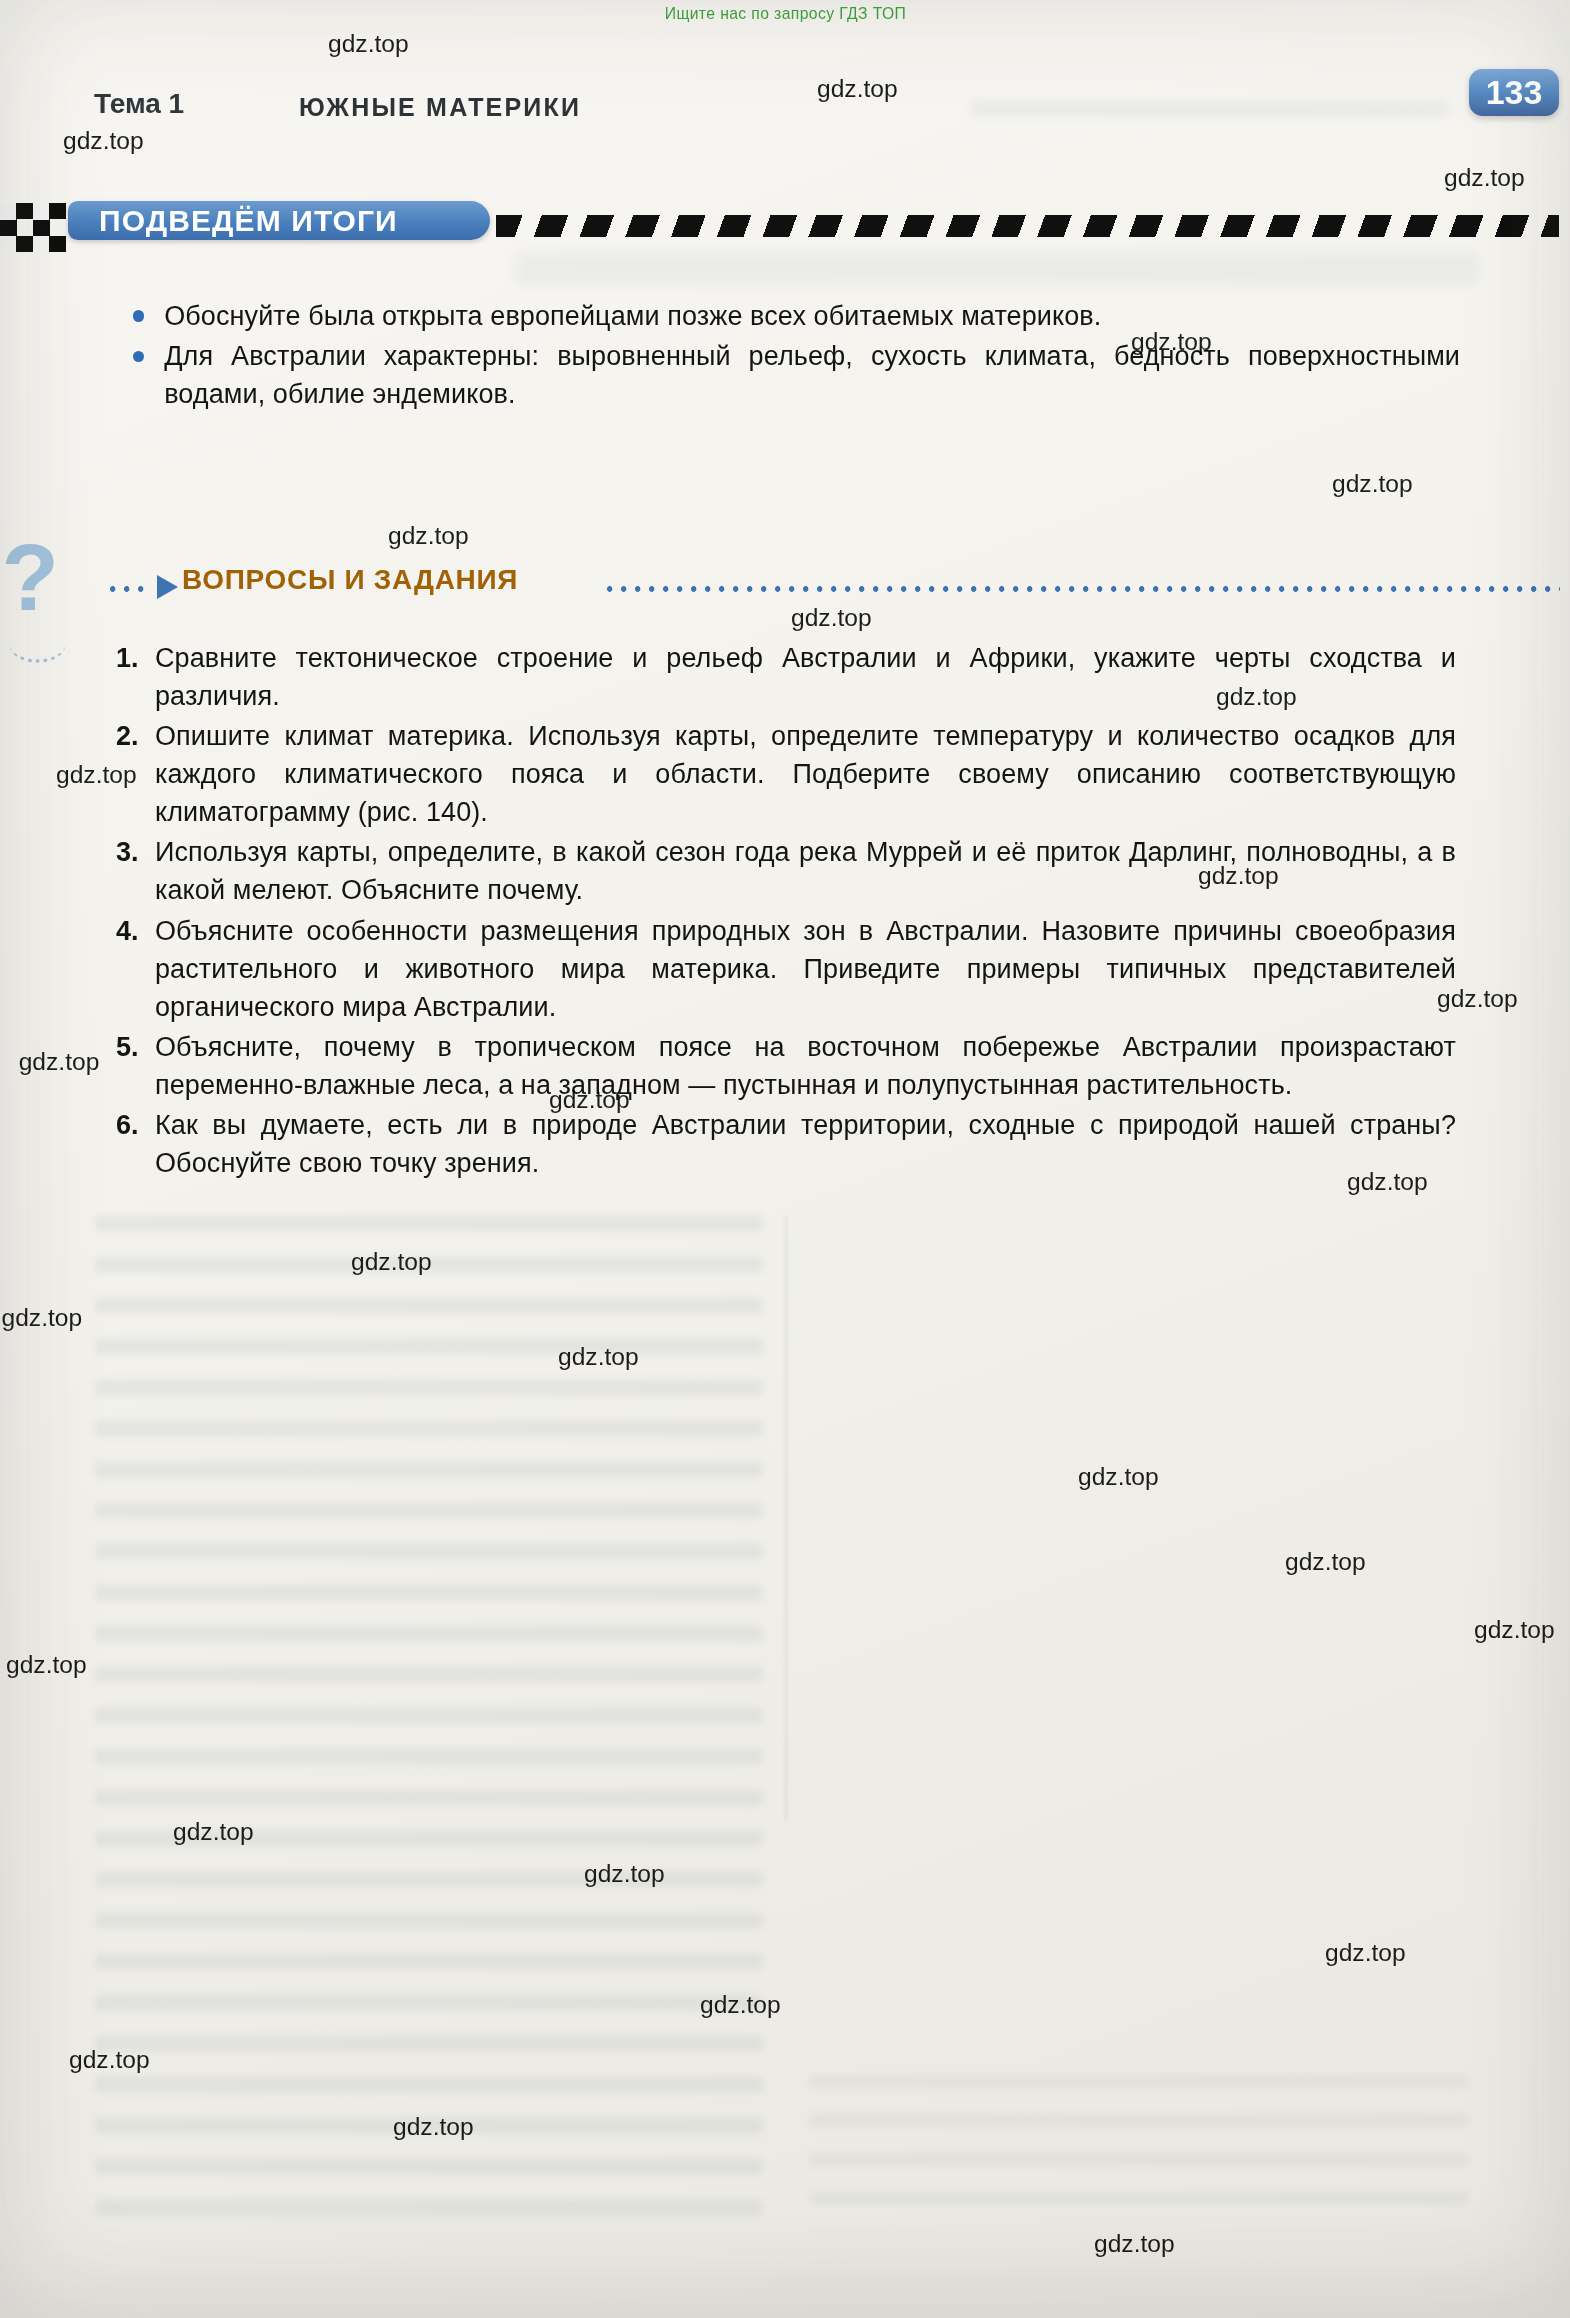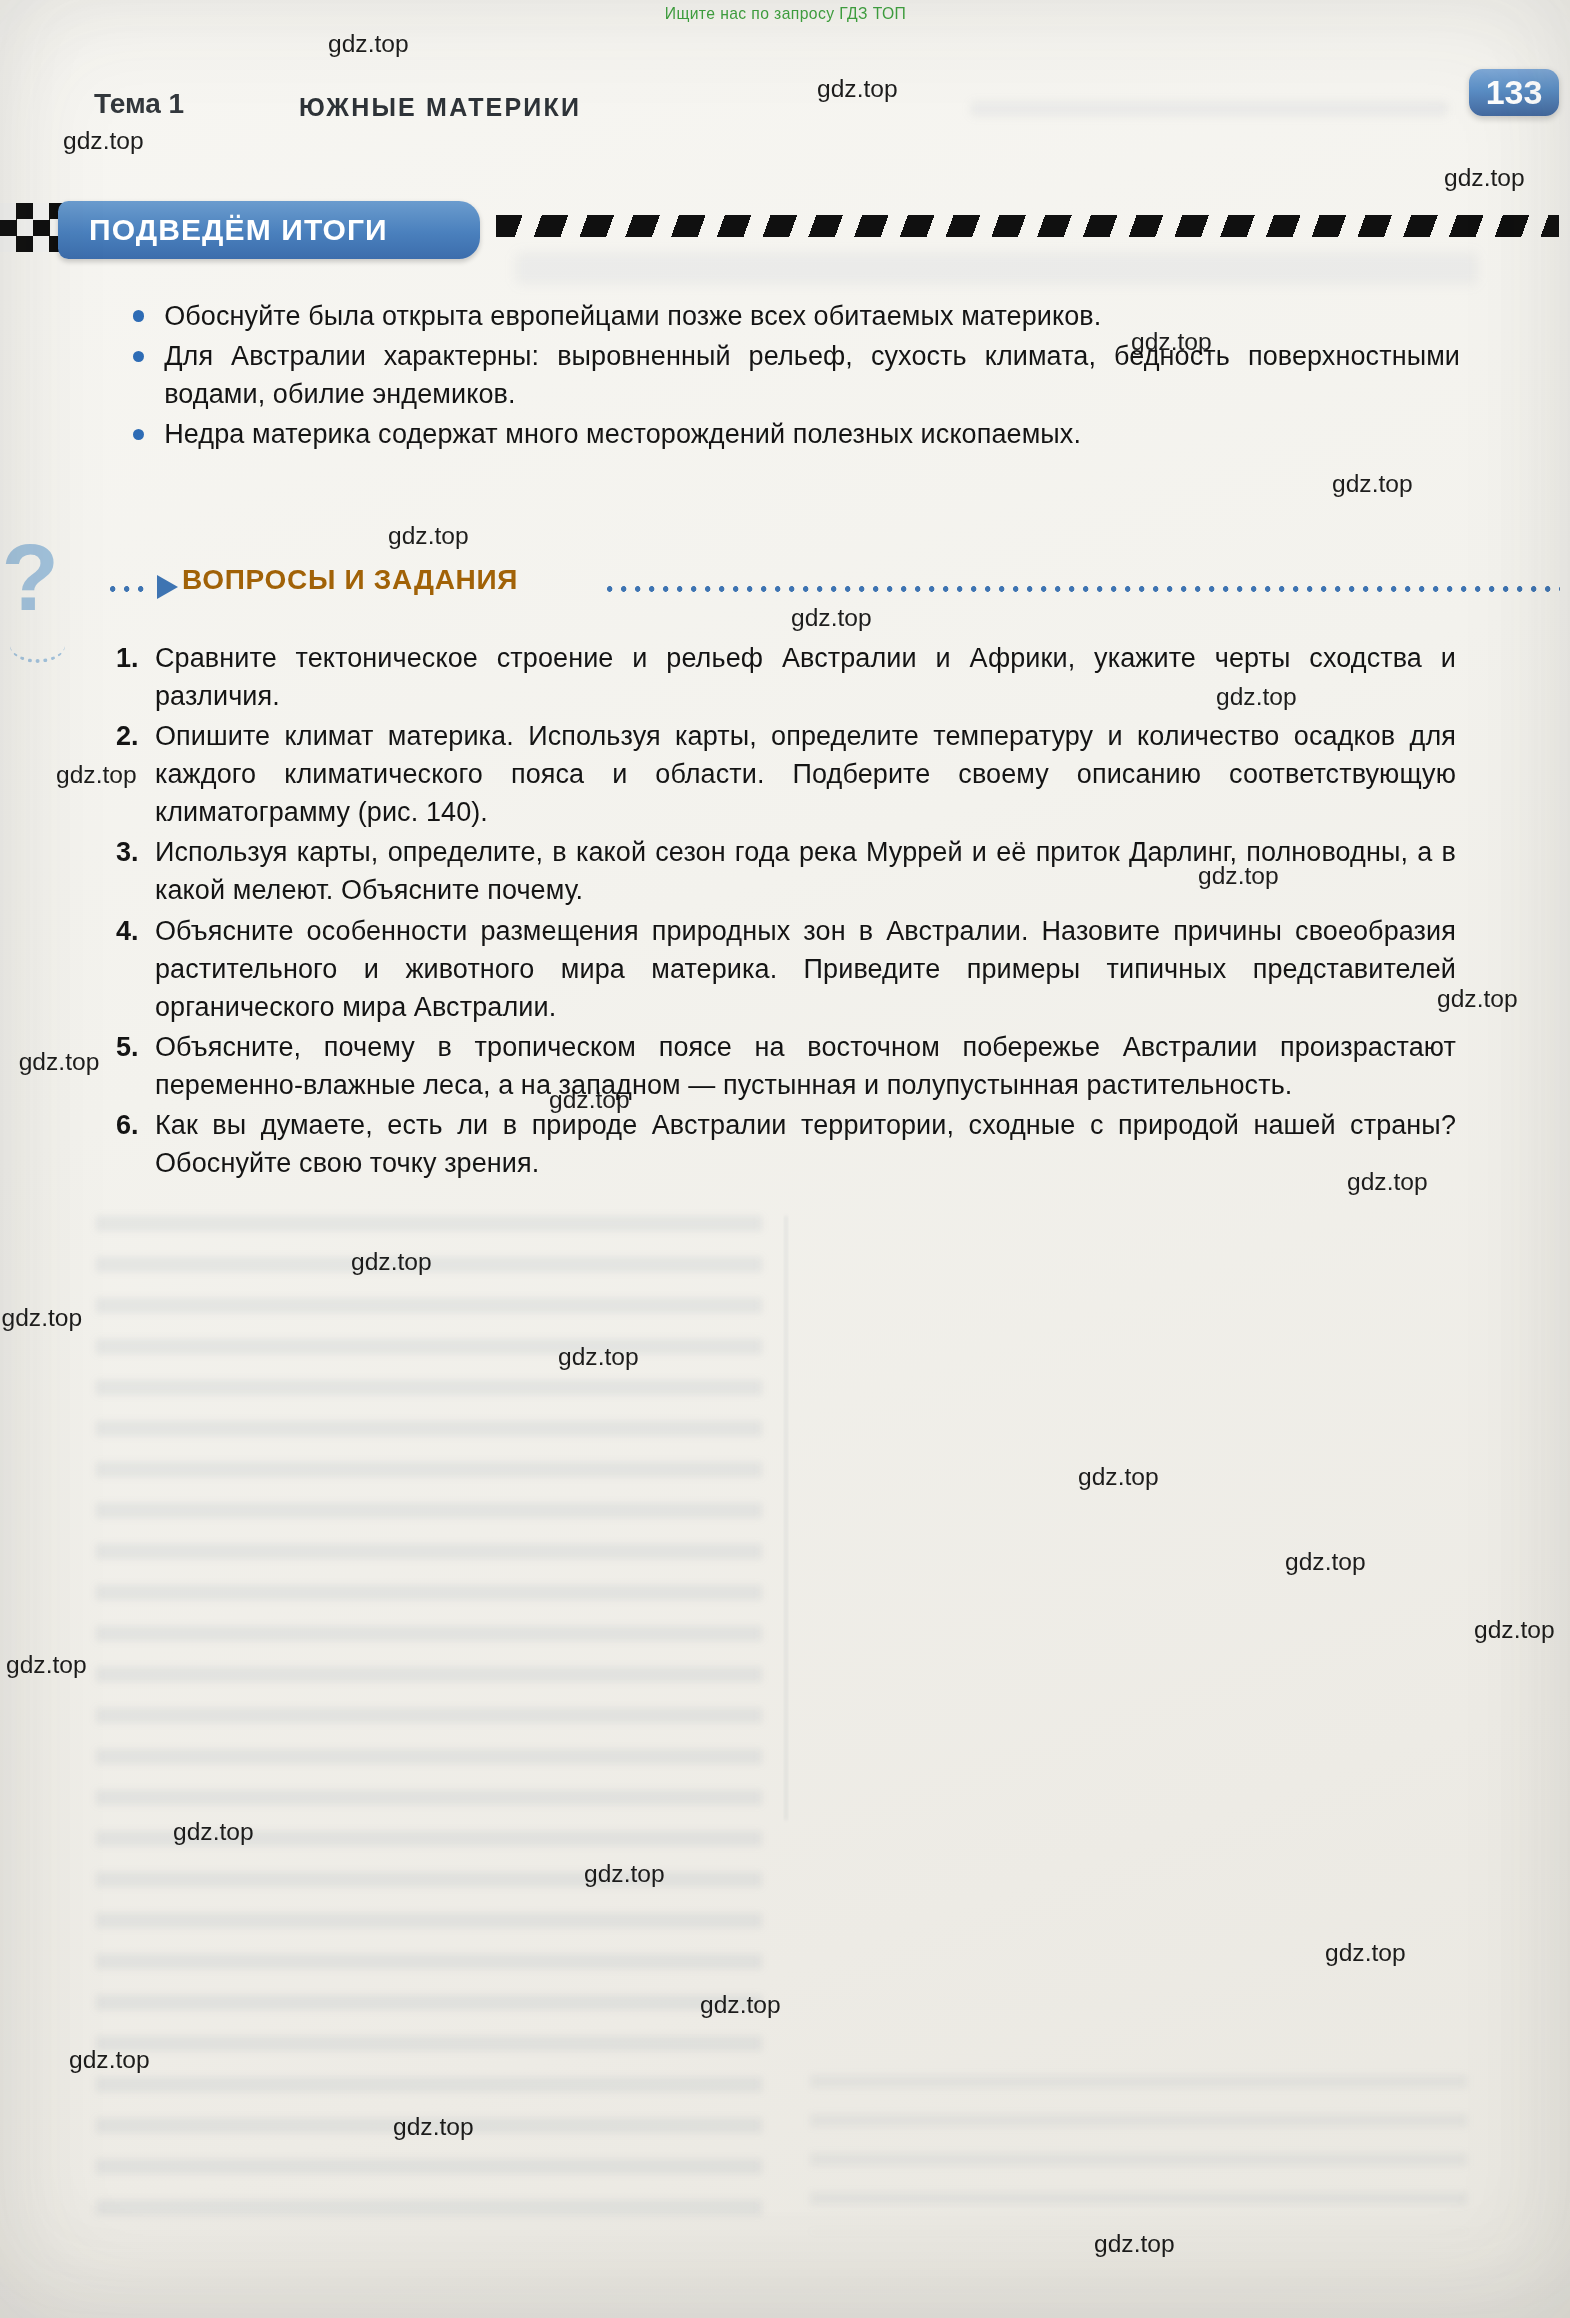--- a/index.html
+++ b/index.html
@@ -36,21 +36,21 @@
     display:flex;align-items:center;justify-content:center;
     box-shadow:0 2.2px 6px rgba(0,0,0,0.18);
   }
   .page-badge span{color:#fff;font-size:34px;font-weight:700;}
   .checker{
     position:absolute;left:0;top:203px;width:66px;height:49px;
     background-image:repeating-conic-gradient(#101010 0% 25%, #f4f4f2 0% 50%);
     background-size:33px 33px;
   }
   .banner{
-    position:absolute;left:58px;top:201px;width:422px;height:58px;
+    position:absolute;left:68px;top:201px;width:422px;height:39px;
     border-radius:10.4px 21px 21px 10.4px;
     background:linear-gradient(180deg,#6b9cce 0%,#4a80bd 55%,#3c6dac 100%);
     box-shadow:0 2.2px 5.2px rgba(0,0,0,0.18);
     display:flex;align-items:center;
   }
   .banner span{
     padding-left:31px;color:#ffffff;font-size:30px;font-weight:700;letter-spacing:1.1px;
   }
   .ribbon{
     position:absolute;left:496px;top:215px;width:1063px;height:22.4px;
@@ -148,24 +148,20 @@
   <div class="ghost" id="ghost-title"></div>
 
   <div class="bullets">
     <div class="b-item">
       <span class="b-dot"></span>
       <div class="b-text">Обоснуйте была открыта европейцами позже всех обитаемых материков.</div>
     </div>
     <div class="b-item">
       <span class="b-dot"></span>
       <div class="b-text">Для Австралии характерны: выровненный рельеф, сухость климата, бедность поверхностными водами, обилие эндемиков.</div>
-    </div>
-    <div class="b-item">
-      <span class="b-dot"></span>
-      <div class="b-text">Недра материка содержат много месторождений полезных ископаемых.</div>
     </div>
   </div>
 
   <div class="qmark">?</div>
   <div class="qmark-arc"></div>
   <div class="dots lead"></div>
   <div class="tri"></div>
   <div class="q-title">ВОПРОСЫ И ЗАДАНИЯ</div>
   <div class="dots trail"></div>
 

